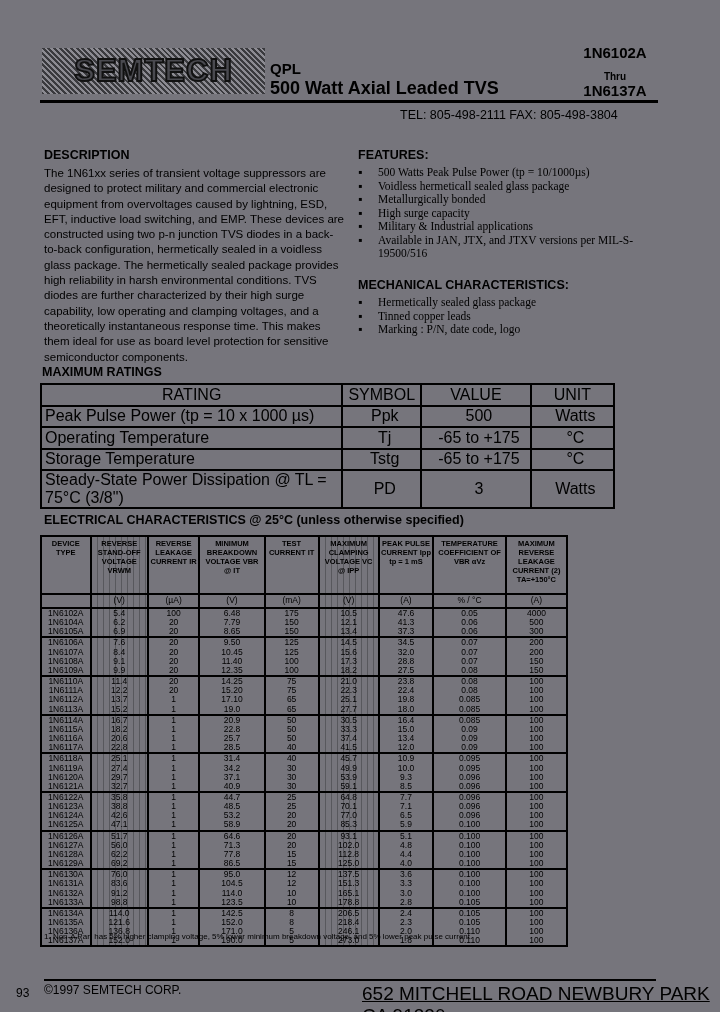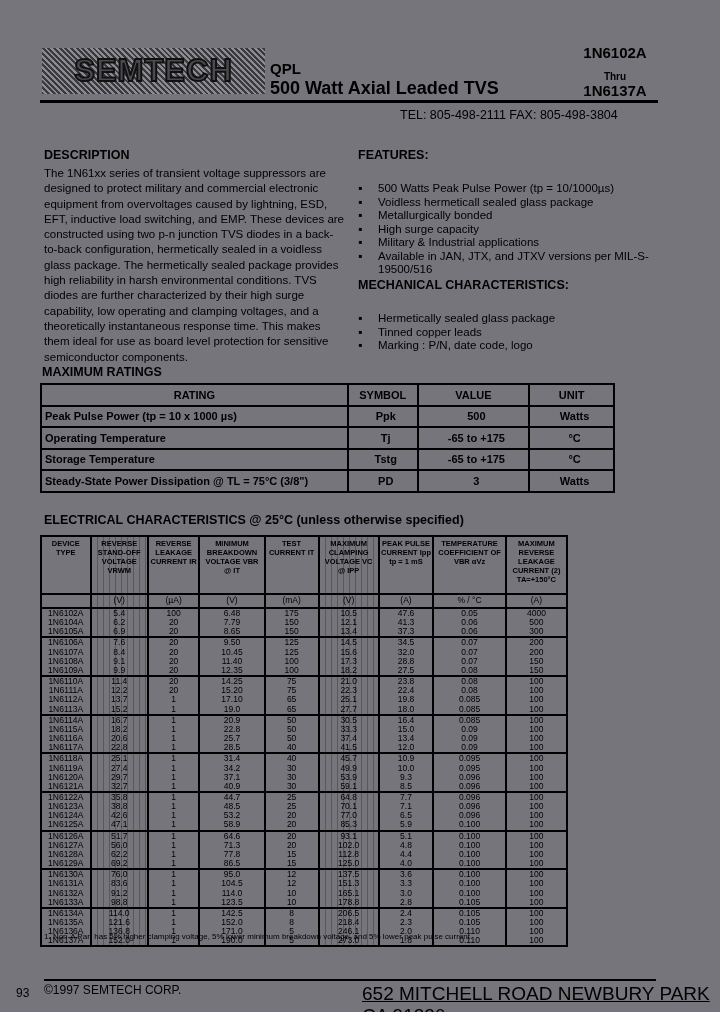--- a/index.html
+++ b/index.html
@@ -13,28 +13,28 @@
   .hdr-qpl{left:270px;top:60px;font-weight:bold;font-size:15px;}
   .hdr-sub{left:270px;top:78px;font-weight:bold;font-size:18px;}
   .pn{left:545px;width:140px;text-align:center;font-weight:bold;font-size:15px;}
   .pn-thru{left:545px;width:140px;text-align:center;font-weight:bold;font-size:10px;top:71px;}
   .rule{left:40px;width:618px;height:3px;background:#000;}
   .tel{left:400px;top:108px;font-size:12.5px;}
   h2{margin:0;font-size:12.5px;font-weight:bold;}
   .desc{left:44px;top:148px;width:300px;}
   .desc p{margin:4px 0 0 0;font-size:11.5px;line-height:15.3px;}
   .feat{left:358px;top:148px;width:310px;}
-  ul{list-style:none;margin:20px 0 0 0;padding:0;}
+  ul{list-style:none;margin:4px 0 0 0;padding:0;font-family:Liberation Serif, serif;}
   ul li{font-size:11.5px;line-height:13.5px;position:relative;padding-left:20px;}
   ul li:before{content:"\25AA";position:absolute;left:0;top:0;font-size:12px;}
   .mech{left:358px;top:278px;width:310px;}
   .maxr-title{left:42px;top:365px;}
   table{border-collapse:collapse;}
   .maxr{left:40px;top:383px;width:575px;}
-  .maxr td,.maxr th{border:2px solid #000;font-size:11px;height:19.5px;padding:0 3px;font-weight:bold;}
+  .maxr td,.maxr th{border:2px solid #000;font-size:16px;height:19.5px;padding:0 3px;font-weight:normal;}
   .maxr th{text-align:center;}
   .maxr td.c{text-align:center;padding-left:9px;}
   .elec-title{left:44px;top:513px;}
   .elec{left:40px;top:535px;width:528px;}
   .elec th{border:2px solid #000;font-size:7.5px;font-weight:bold;line-height:9px;padding:2px 1px;text-align:center;vertical-align:top;}
   .elec td{border-left:2px solid #000;border-right:2px solid #000;font-size:8.5px;line-height:9.15px;padding:0;text-align:center;}
   .elec tr.unit td{border:2px solid #000;font-size:8.5px;height:12px;}
   .elec tr.gstart td{border-top:2px solid #000;}
   .elec tr.last td{border-bottom:2px solid #000;}
   .dots{background:repeating-linear-gradient(90deg,transparent 0 5px,rgba(0,0,0,.25) 5px 6px);}

